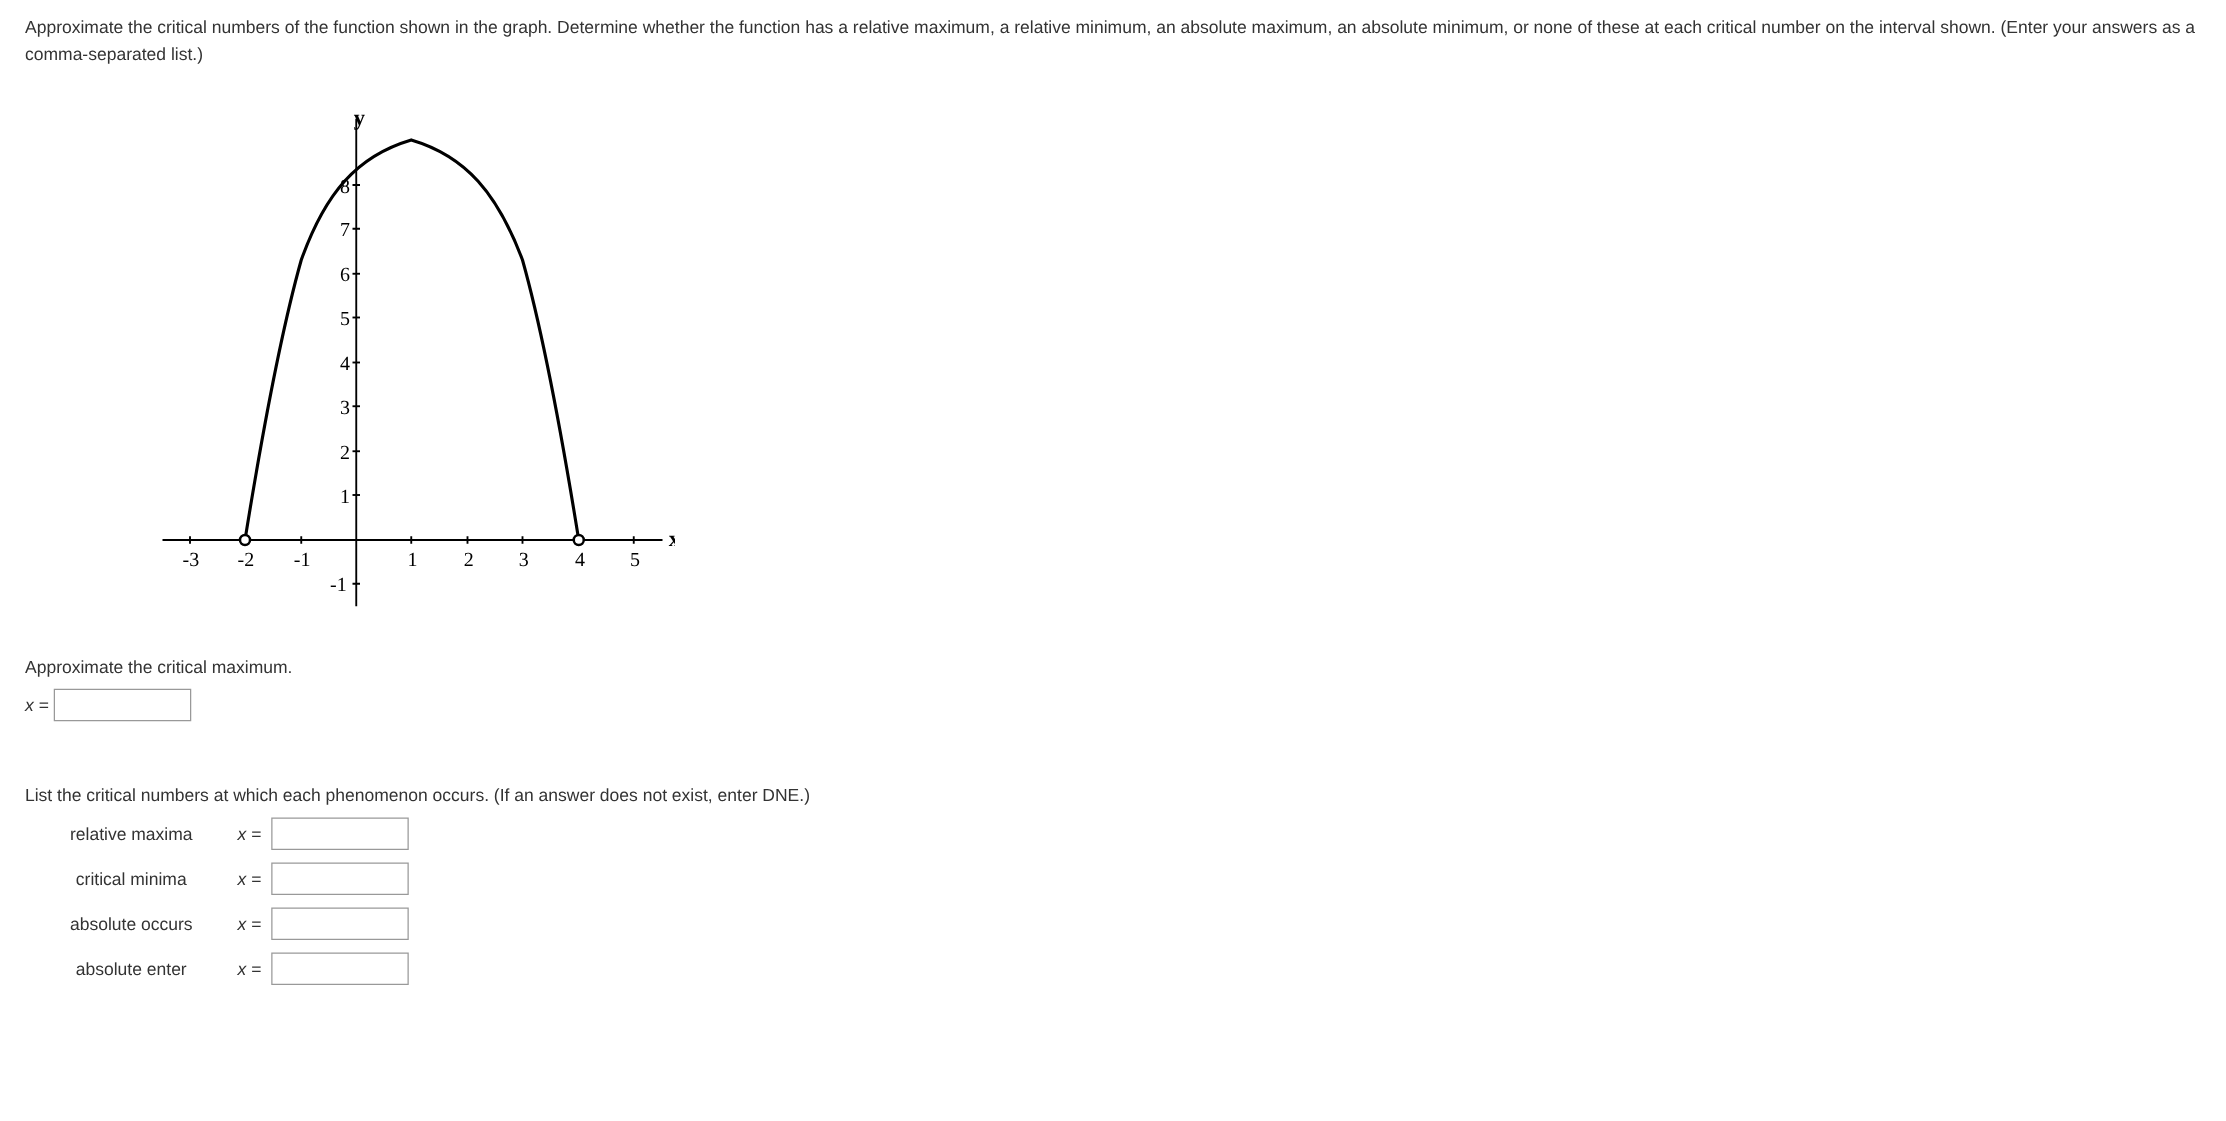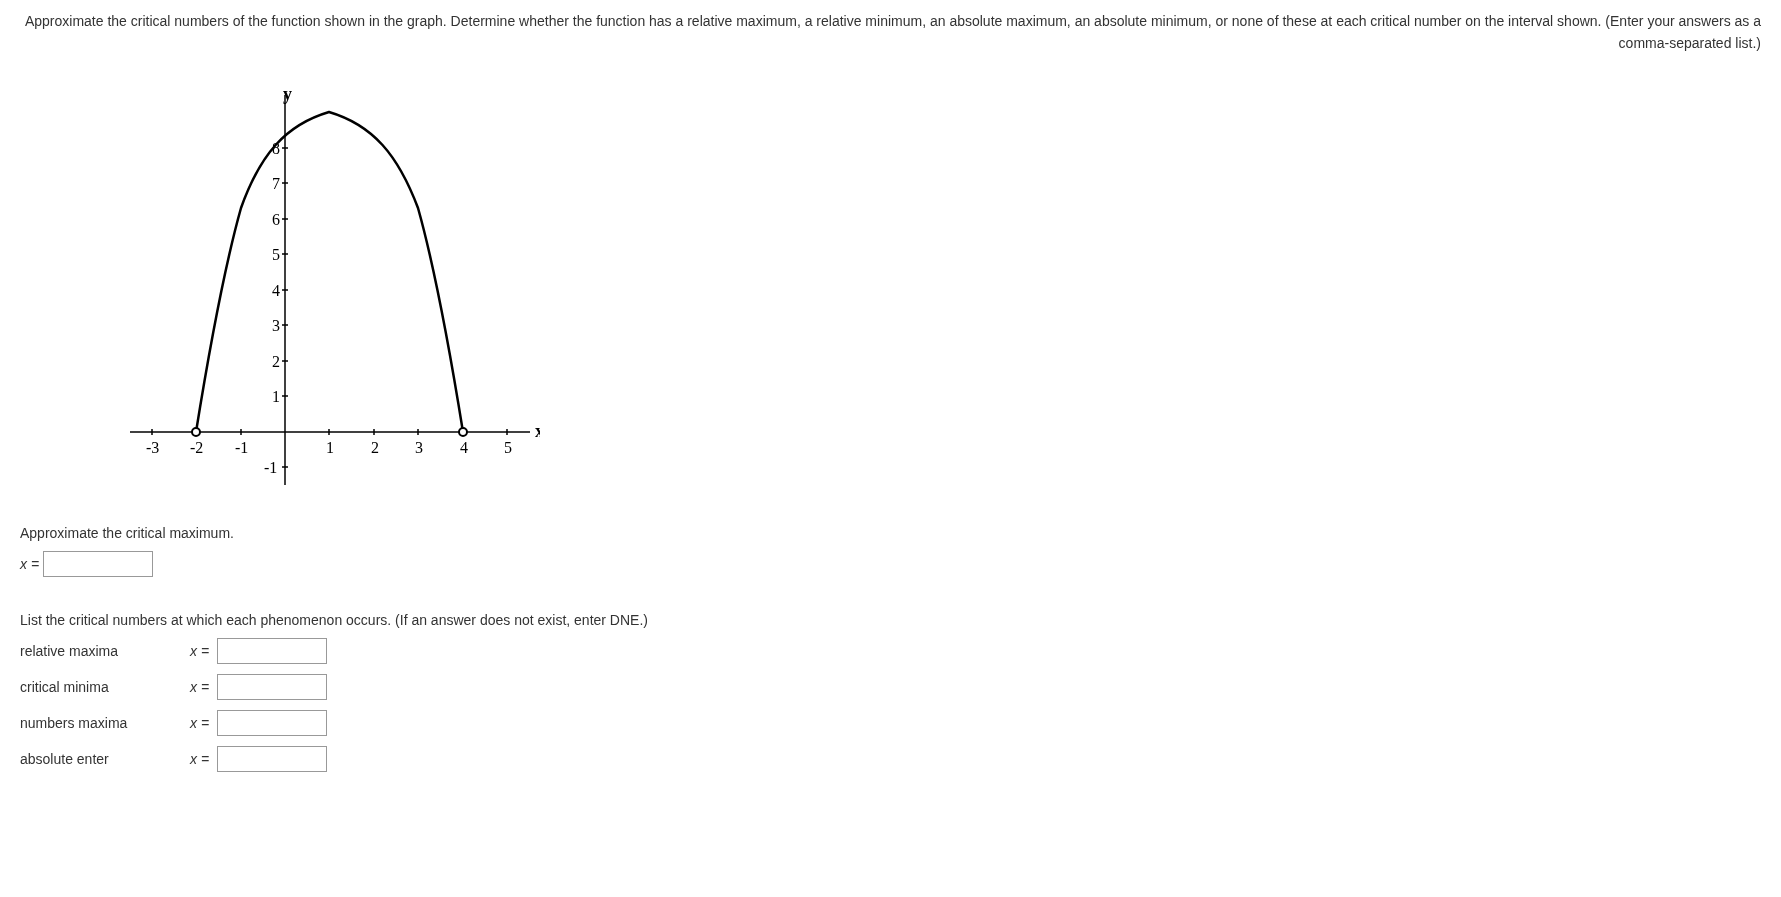--- a/index.html
+++ b/index.html
@@ -9,53 +9,53 @@
       font-family: Verdana, Arial, sans-serif;
       font-size: 14px;
       color: #333;
       margin: 0;
       padding: 10px 20px;
       background: #fff;
     }
     .question-text {
       line-height: 1.6;
       margin-bottom: 30px;
-      text-align: right;
     }
     .graph-container {
       margin: 10px 0 20px 100px;
     }
     .prompt-text {
       margin: 10px 0;
     }
     .answer-row {
       margin: 10px 0;
       display: flex;
       align-items: center;
     }
     .answer-label {
       font-style: italic;
     }
     .answer-prefix {
       width: 170px;
       display: inline-block;
+      text-align: center;
     }
     .eq-label {
       font-style: italic;
       margin-right: 8px;
     }
     input[type="text"] {
       border: 1px solid #999;
       padding: 4px 6px;
       font-size: 14px;
       width: 110px;
       height: 26px;
     }
     .section-gap {
-      margin-top: 35px;
+      margin-top: 51px;
     }
     svg {
       display: block;
     }
     .axis-line {
       stroke: #000;
       stroke-width: 1.5;
     }
     .curve {
       stroke: #000;
@@ -164,21 +164,21 @@
   <input type="text" style="">
 </div>
 
 <div class="answer-row">
   <span class="answer-prefix">critical minima</span>
   <span class="eq-label">x =</span>
   <input type="text" style="">
 </div>
 
 <div class="answer-row">
-  <span class="answer-prefix">numbers maxima</span>
+  <span class="answer-prefix">absolute occurs</span>
   <span class="eq-label">x =</span>
   <input type="text" style="">
 </div>
 
 <div class="answer-row">
   <span class="answer-prefix">absolute enter</span>
   <span class="eq-label">x =</span>
   <input type="text" style="">
 </div>
 

